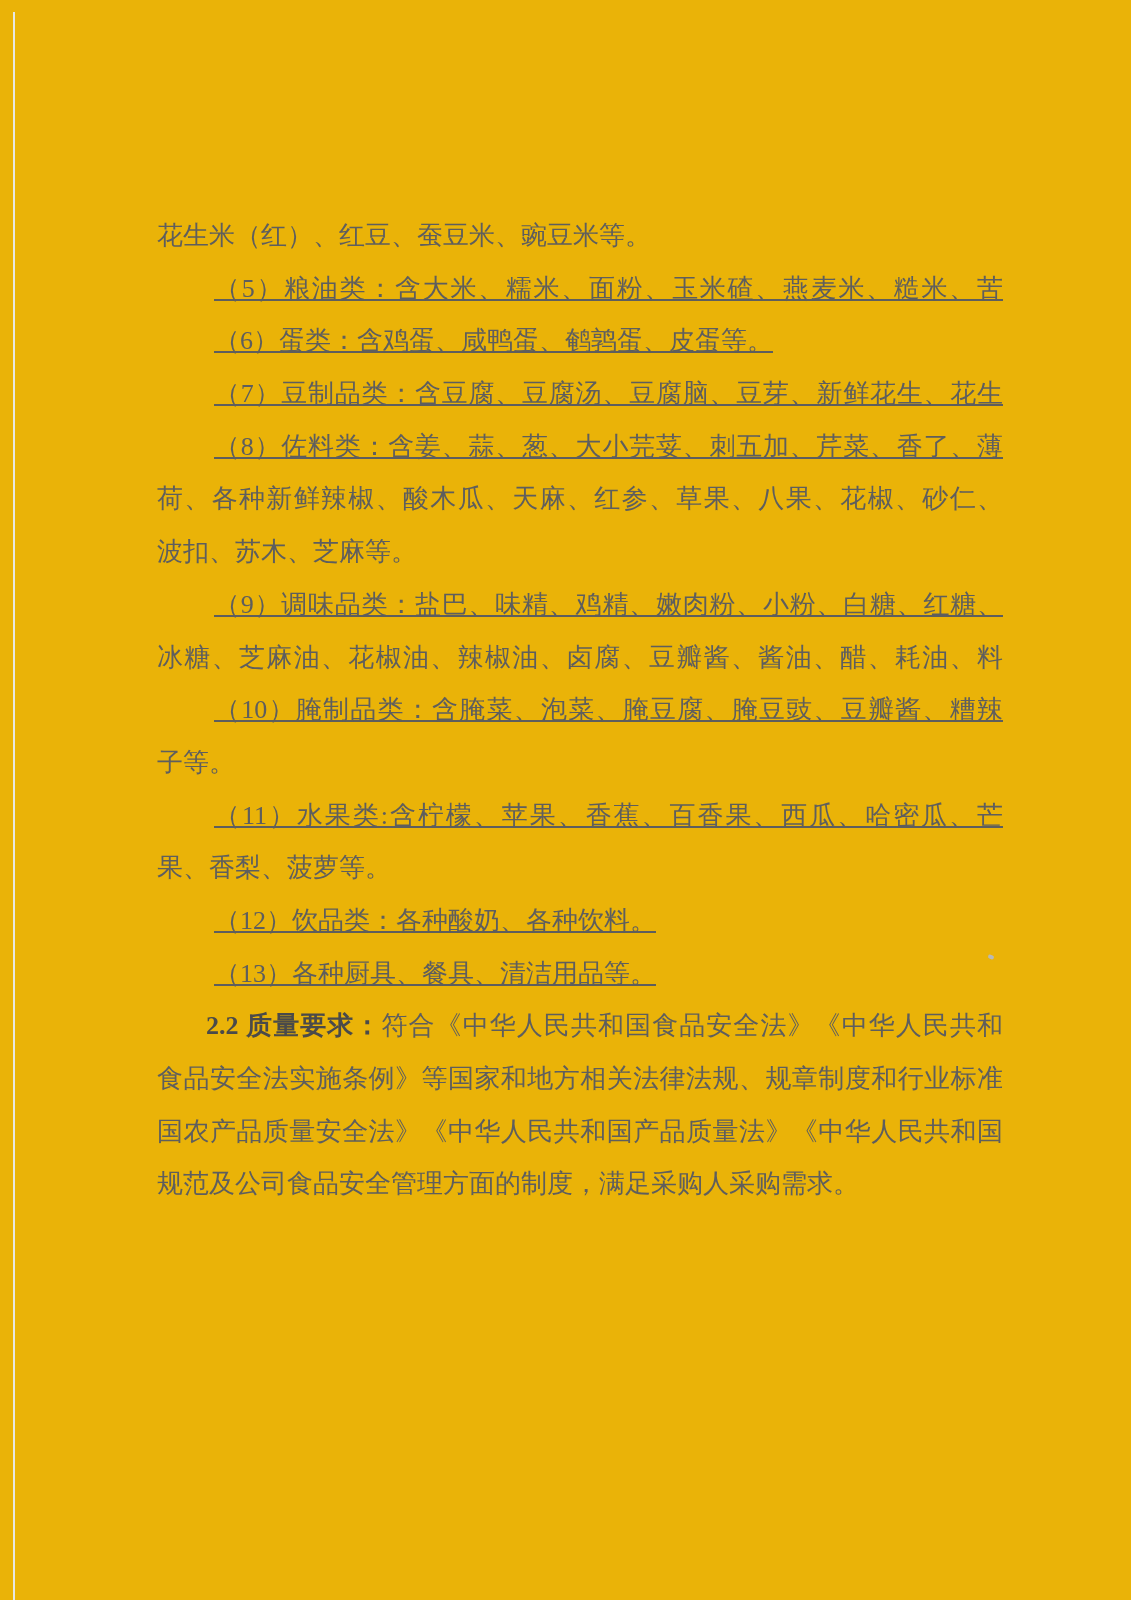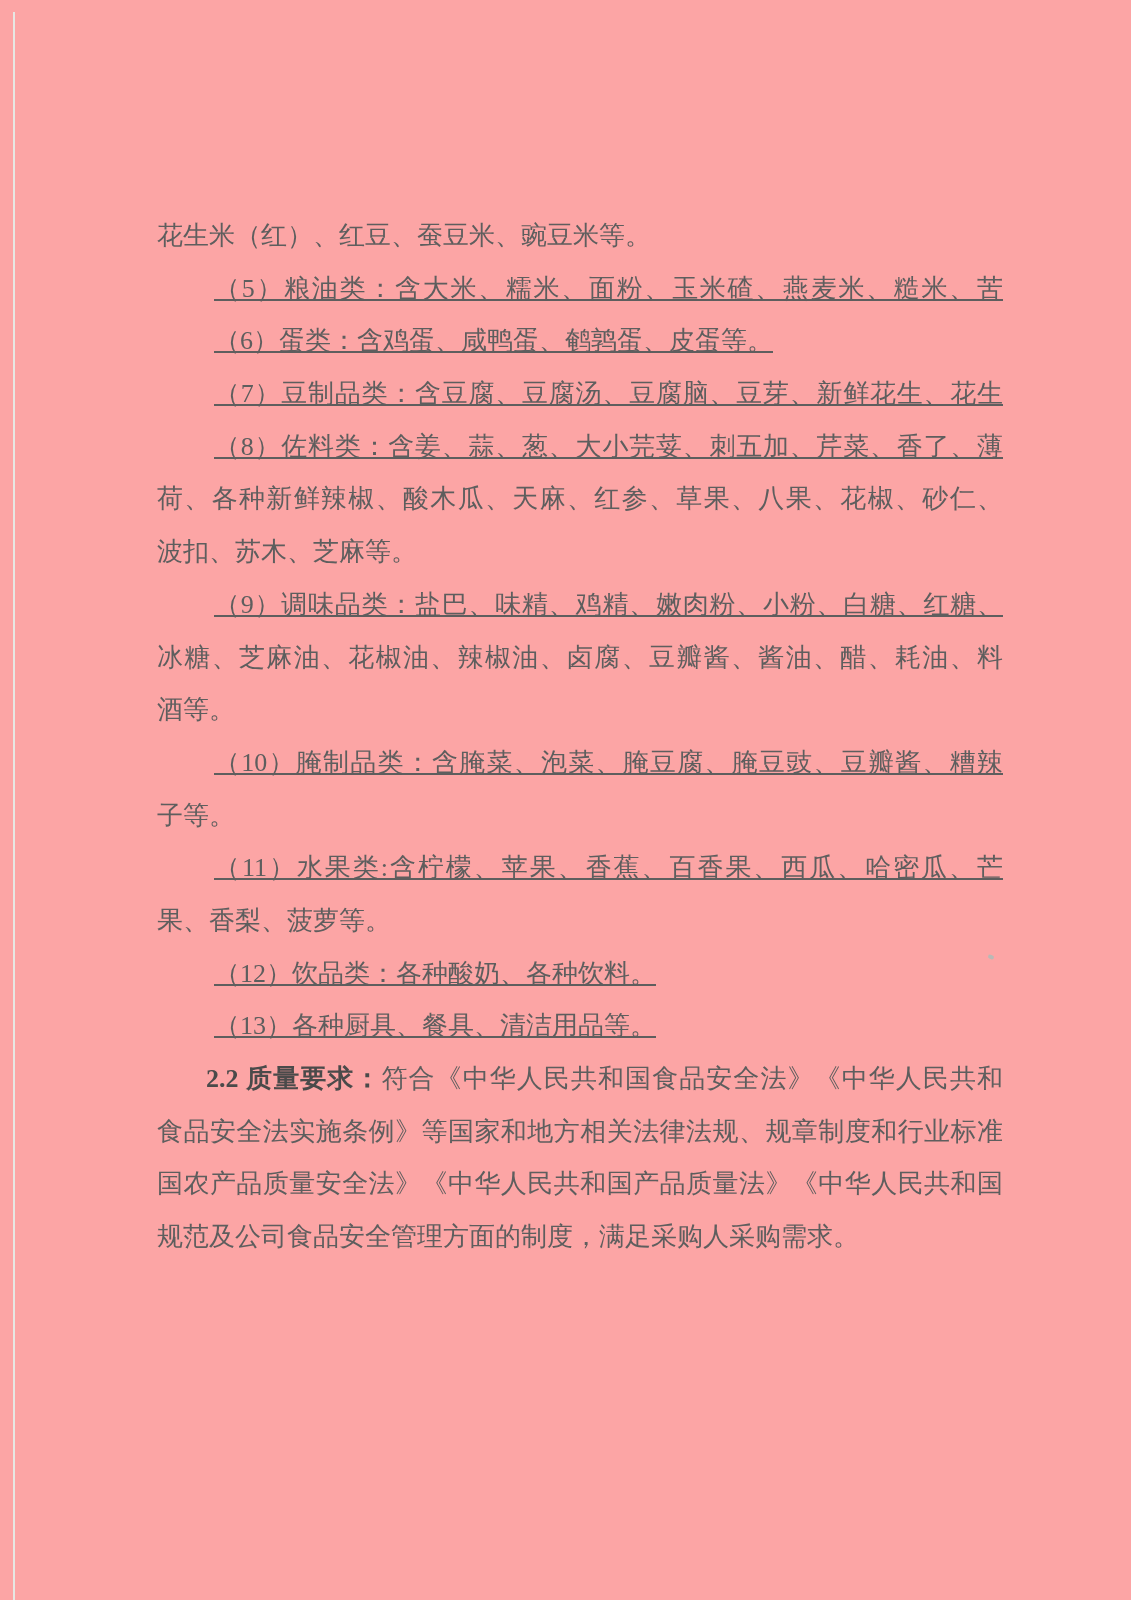--- a/index.html
+++ b/index.html
@@ -10,21 +10,21 @@
     width: 1131px;
     height: 1600px;
     position: relative;
     overflow: hidden;
     background: #ffffff;
     font-family: "Liberation Serif", "DejaVu Serif", serif;
   }
   .page {
     position: absolute;
     inset: 0;
-    background: #fca5a5;
+    background: #eab308;
   }
   .scan-edge-line {
     position: absolute;
     left: 13px;
     top: 12px;
     width: 2px;
     height: 1588px;
     background: #e7e7e3;
   }
   .speck {
@@ -71,21 +71,20 @@
   <div class="textblock">
     <div class="line">花生米（红）、红豆、蚕豆米、豌豆米等。</div>
     <div class="line ind j">（5）粮油类：含大米、糯米、面粉、玉米碴、燕麦米、糙米、苦</div>
     <div class="line ind">（6）蛋类：含鸡蛋、咸鸭蛋、鹌鹑蛋、皮蛋等。</div>
     <div class="line ind j">（7）豆制品类：含豆腐、豆腐汤、豆腐脑、豆芽、新鲜花生、花生</div>
     <div class="line ind j">（8）佐料类：含姜、蒜、葱、大小芫荽、刺五加、芹菜、香了、薄</div>
     <div class="line j">荷、各种新鲜辣椒、酸木瓜、天麻、红参、草果、八果、花椒、砂仁、</div>
     <div class="line">波扣、苏木、芝麻等。</div>
     <div class="line ind j">（9）调味品类：盐巴、味精、鸡精、嫩肉粉、小粉、白糖、红糖、</div>
     <div class="line j">冰糖、芝麻油、花椒油、辣椒油、卤腐、豆瓣酱、酱油、醋、耗油、料</div>
-    <div class="line">酒等。</div>
     <div class="line ind j">（10）腌制品类：含腌菜、泡菜、腌豆腐、腌豆豉、豆瓣酱、糟辣</div>
     <div class="line">子等。</div>
     <div class="line ind j">（11）水果类:含柠檬、苹果、香蕉、百香果、西瓜、哈密瓜、芒</div>
     <div class="line">果、香梨、菠萝等。</div>
     <div class="line ind">（12）饮品类：各种酸奶、各种饮料。</div>
     <div class="line ind">（13）各种厨具、餐具、清洁用品等。</div>
     <div class="line ind2 j"><span class="b">2.2 质量要求：</span><span>符合《中华人民共和国食品安全法》《中华人民共和</span></div>
     <div class="line j">食品安全法实施条例》等国家和地方相关法律法规、规章制度和行业标准</div>
     <div class="line j">国农产品质量安全法》《中华人民共和国产品质量法》《中华人民共和国</div>
     <div class="line">规范及公司食品安全管理方面的制度，满足采购人采购需求。</div>

